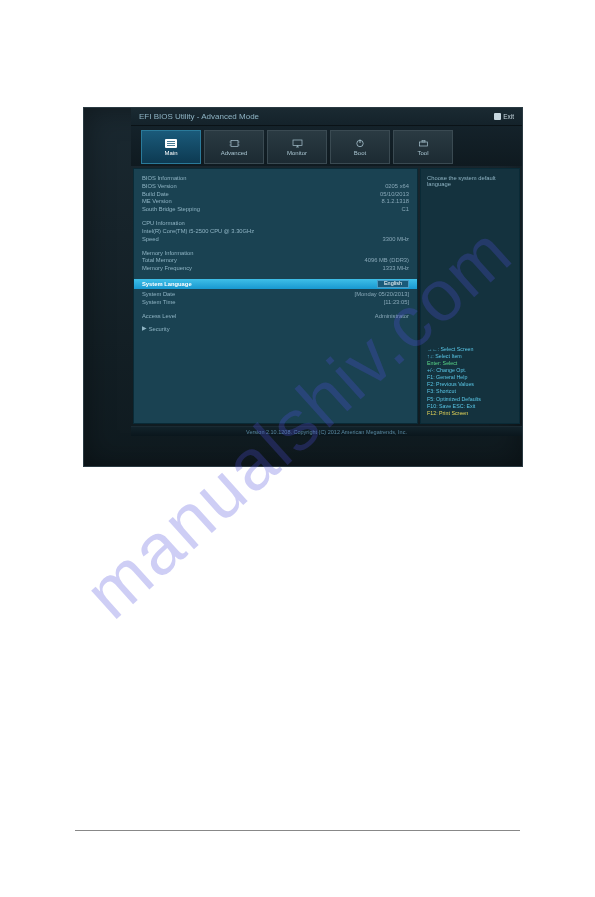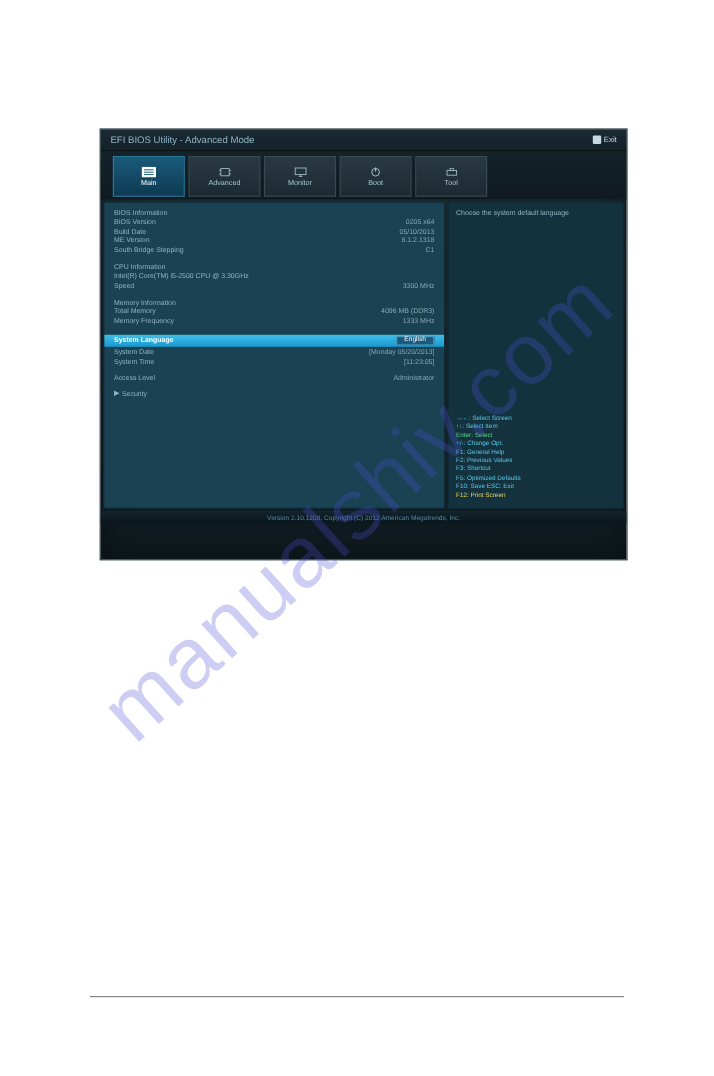--- a/index.html
+++ b/index.html
@@ -15,20 +15,21 @@
     position: absolute;
     left: 83px;
     top: 107px;
     width: 440px;
     height: 360px;
     background: linear-gradient(180deg, #1a2830 0%, #0f1a1f 100%);
     border: 1px solid #2a3a42;
     box-shadow: inset 0 0 30px rgba(0,0,0,0.4);
     font-size: 6.5px;
     color: #b8d4dc;
+    padding-left: 47px;
   }
   .title-bar {
     height: 18px;
     display: flex;
     align-items: center;
     justify-content: space-between;
     padding: 0 8px;
     background: linear-gradient(180deg, #1a2a32 0%, #14222a 100%);
     border-bottom: 1px solid #0a1216;
   }

